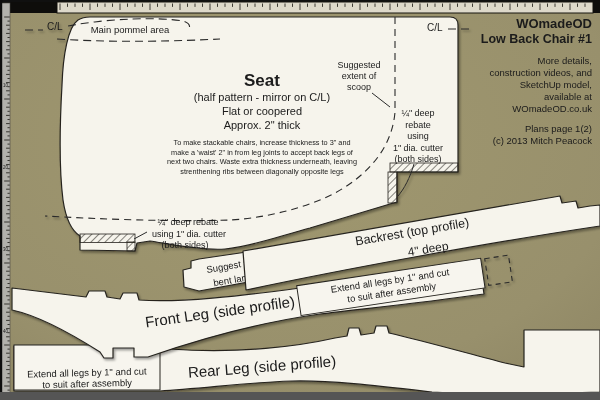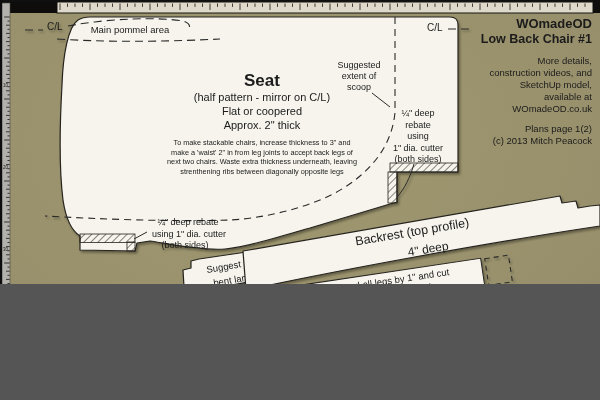--- a/index.html
+++ b/index.html
@@ -1,16 +1,16 @@
 <!DOCTYPE html>
 <html><head>
 <meta charset="utf-8">
 <style>
   html,body{margin:0;padding:0;background:#555;}
-  #stage{width:600px;height:284px;position:relative;overflow:hidden;font-family:"Liberation Sans",sans-serif;text-align:right;}
+  #stage{width:600px;height:392px;position:relative;overflow:hidden;font-family:"Liberation Sans",sans-serif;text-align:right;}
   svg{display:block;}
   text{font-family:"Liberation Sans",sans-serif;fill:#1b1b1b;}
   .outline{fill:#f6f4ec;stroke:#26241f;stroke-width:1.2;stroke-linejoin:round;}
   .labelbox{fill:#f7f5ee;stroke:#26241f;stroke-width:1;}
   .hatch{fill:url(#hatch);stroke:#26241f;stroke-width:0.8;}
   .dash{fill:none;stroke:#2a2a2a;stroke-width:1.1;stroke-dasharray:8 5;}
   .leader{fill:none;stroke:#2a2a2a;stroke-width:1;}
   .tick{stroke:#17150f;stroke-width:0.8;}
 </style>
 </head>

